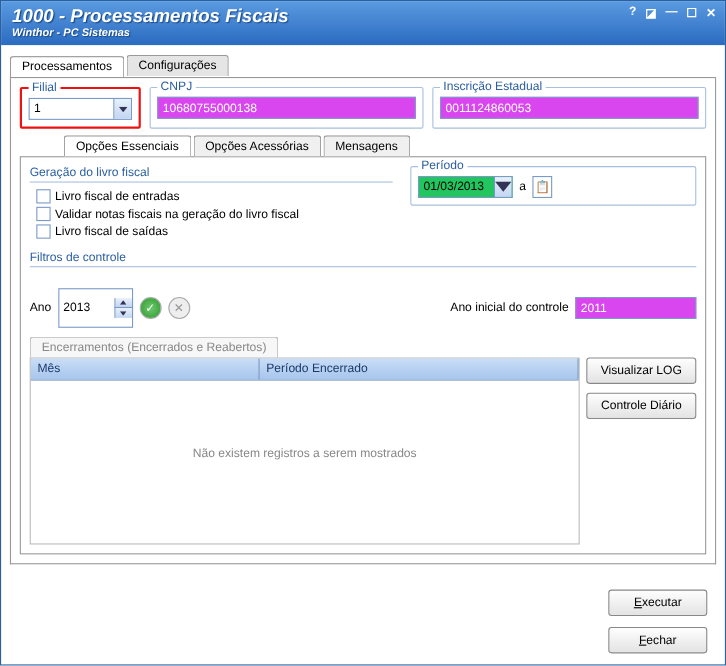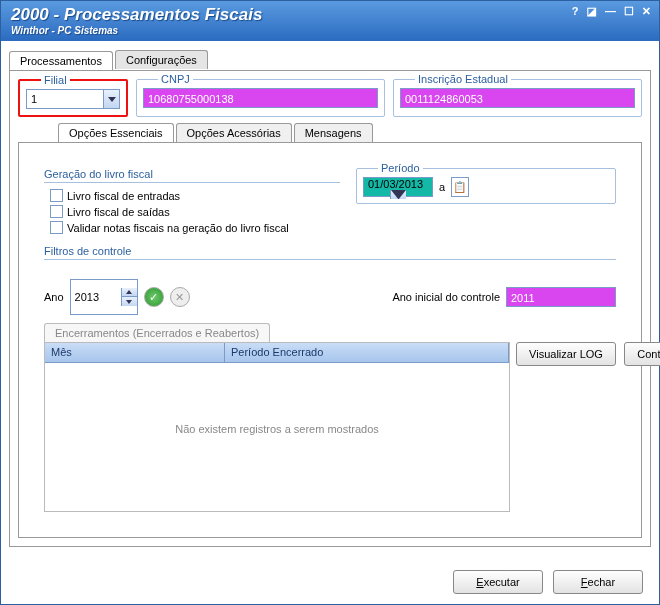--- a/index.html
+++ b/index.html
@@ -13,42 +13,42 @@
   .content { padding: 8px; }
 
   .main-tabs { display: flex; border-bottom: 1px solid #999; height: 22px; align-items: center; }
   .main-tab { padding: 3px 10px; border: 1px solid #999; border-bottom: none; border-radius: 3px 3px 0 0; margin-right: 2px; background: #e5e5e5; cursor: pointer; }
   .main-tab.active { background: #fff; position: relative; top: 1px; }
 
   .panel { border: 1px solid #999; border-top: none; padding: 8px; }
 
   .top-row { display: flex; gap: 8px; margin-bottom: 6px; }
   .fieldset { border: 1px solid #a8c0e0; border-radius: 2px; padding: 8px 6px 6px 6px; position: relative; }
-  .fieldset-legend { position: absolute; top: -7px; left: 21px; background: #fff; padding: 0 3px; color: #2b5f9e; font-size: 11px; }
+  .fieldset-legend { position: absolute; top: -7px; left: 6px; background: #fff; padding: 0 3px; color: #2b5f9e; font-size: 11px; }
   .highlight-red { border: 2px solid #e11; border-radius: 2px; }
 
   .selbox { display: flex; height: 20px; border: 1px solid #7a9ac7; background: #fff; align-items: center; }
   .selbox .val { flex: 1; padding: 0 4px; }
   .selbox .arrow { width: 16px; height: 18px; background: linear-gradient(to bottom,#e8f0fb,#c3d6f2); border-left: 1px solid #7a9ac7; display: flex; align-items: center; justify-content: center; }
   .selbox .arrow svg { width: 8px; height: 5px; }
 
   .readonly-field { background: #d946ef; color: #fff; height: 20px; line-height: 20px; padding: 0 4px; border: 1px solid #7a9ac7; }
 
   .sub-tabs { display: flex; margin-top: 2px; margin-left: 40px; }
   .sub-tab { padding: 3px 10px; border: 1px solid #999; border-bottom: none; border-radius: 3px 3px 0 0; margin-right: 2px; background: #f0f0f0; cursor: pointer; }
   .sub-tab.active { background: #fff; font-weight: normal; }
-  .sub-panel { border: 1px solid #999; padding: 25px; }
+  .sub-panel { border: 1px solid #999; padding: 8px; }
 
   .section-title { color: #2b5f9e; border-bottom: 1px solid #a8c0e0; padding-bottom: 2px; margin-bottom: 6px; }
 
   .checkrow { display: flex; align-items: center; gap: 4px; margin: 3px 0 3px 6px; }
   .checkbox { width: 13px; height: 13px; border: 1px solid #7a9ac7; background: #fff; }
 
   .periodo-row { display: flex; align-items: center; gap: 6px; }
-  .date-input { display: flex; border: 1px solid #7a9ac7; height: 20px; align-items: center; background: #14b8a6; flex-direction: column; }
+  .date-input { display: flex; border: 1px solid #7a9ac7; height: 20px; align-items: center; background: #22c55e; }
   .date-input .val { padding: 0 4px; width: 68px; }
   .date-input .arrow { width: 16px; height: 18px; background: linear-gradient(to bottom,#e8f0fb,#c3d6f2); border-left: 1px solid #7a9ac7; display: flex; align-items: center; justify-content: center; }
   .icon-clip { width: 18px; height: 20px; display: flex; align-items: center; justify-content: center; background: #fff; border:1px solid #7a9ac7; color:#c04030;}
 
   .ano-row { display: flex; align-items: center; gap: 6px; margin-top: 19px;}
   .spin { display:flex; border:1px solid #7a9ac7; height:36px; background:#fff; align-items:center;}
   .spin .val{ padding:0 4px; width:50px;}
   .spin .arrows{ width:16px; display:flex; flex-direction:column;}
   .spin .arrows div{height:9px; background:linear-gradient(to bottom,#e8f0fb,#c3d6f2); border-left:1px solid #7a9ac7; display:flex; align-items:center; justify-content:center;}
   .spin .arrows div:first-child{border-bottom:1px solid #7a9ac7;}
@@ -59,31 +59,31 @@
   .tab-sub2 { display:flex; margin-top:8px;}
   .tab-sub2-item{ padding:3px 10px; border:1px solid #bbb; border-bottom:none; border-radius:3px 3px 0 0; background:#f7f7f7; color:#888;}
   .grid-box { border:1px solid #bbb; height:170px; position:relative;}
   .grid-header { display:flex; background:linear-gradient(to bottom,#c9ddf7,#a7c5ec); height:20px; border-bottom:1px solid #7a9ac7;}
   .grid-header .col{ padding:3px 6px; border-right:1px solid #7a9ac7; color:#1a3a6a;}
   .grid-empty{ text-align:center; color:#888; margin-top:60px;}
 
   .btn { height:24px; border:1px solid #888; background:linear-gradient(to bottom,#fefefe,#e3e3e3); border-radius:3px; padding:0 12px; cursor:pointer; min-width:90px; text-align:center; line-height:22px;}
   .btn u{text-decoration:underline;}
 
-  .bottom-btns{ position:absolute; bottom:10px; right:16px; display:flex; flex-direction:row; gap:10px;}
+  .bottom-btns{ position:absolute; bottom:10px; right:16px; display:flex; flex-direction:column; gap:10px;}
 
   .flex1{flex:1;}
   .gap-row{display:flex; gap:16px;}
 </style>
 </head>
 <body>
 
 <div class="window">
   <div class="titlebar">
-    <div class="title-main">2000 - Processamentos Fiscais</div>
+    <div class="title-main">1000 - Processamentos Fiscais</div>
     <div class="title-sub">Winthor - PC Sistemas</div>
     <div class="title-controls">
       <span>?</span>
       <span>◪</span>
       <span>—</span>
       <span>☐</span>
       <span>✕</span>
     </div>
   </div>
 
@@ -124,25 +124,25 @@
       <div class="sub-panel">
         <div class="gap-row">
           <div class="flex1">
             <div class="section-title">Geração do livro fiscal</div>
             <div class="checkrow">
               <div class="checkbox"></div>
               <span>Livro fiscal de entradas</span>
             </div>
             <div class="checkrow">
               <div class="checkbox"></div>
-              <span>Livro fiscal de saídas</span>
+              <span>Validar notas fiscais na geração do livro fiscal</span>
             </div>
             <div class="checkrow">
               <div class="checkbox"></div>
-              <span>Validar notas fiscais na geração do livro fiscal</span>
+              <span>Livro fiscal de saídas</span>
             </div>
           </div>
           <div style="width:260px;">
             <div class="fieldset">
               <span class="fieldset-legend">Período</span>
               <div class="periodo-row">
                 <div class="date-input">
                   <span class="val">01/03/2013</span>
                   <span class="arrow">
                       <svg viewBox="0 0 8 5">
@@ -181,26 +181,26 @@
           <span>Ano inicial do controle</span>
           <div class="readonly-field" style="width:110px;">2011</div>
         </div>
 
         <div class="tab-sub2">
           <div class="tab-sub2-item">Encerramentos (Encerrados e Reabertos)</div>
         </div>
         <div style="display:flex; gap:6px;">
           <div class="grid-box flex1">
             <div class="grid-header">
-              <div class="col" style="width:180px;">Mês</div>
+              <div class="col" style="width:208px;">Mês</div>
               <div class="col flex1">Período Encerrado</div>
             </div>
             <div class="grid-empty">Não existem registros a serem mostrados</div>
           </div>
-          <div style="width:100px; display:flex; gap:8px;">
+          <div style="width:100px; display:flex; flex-direction:column; gap:8px;">
             <div class="btn" style="min-width:100px;">Visualizar LOG</div>
             <div class="btn" style="min-width:100px;">Controle Diário</div>
           </div>
         </div>
       </div>
     </div>
   </div>
 
   <div class="bottom-btns">
     <div class="btn"><u>E</u><span>xecutar</span></div>

